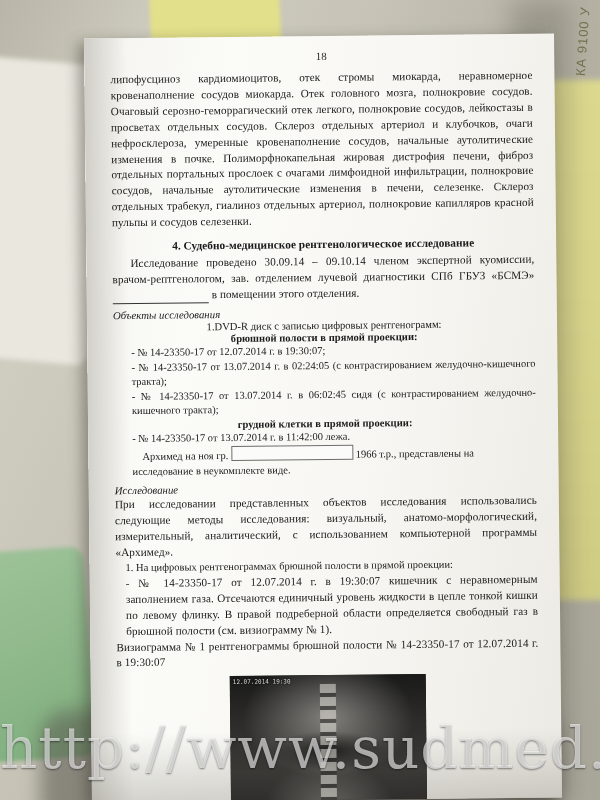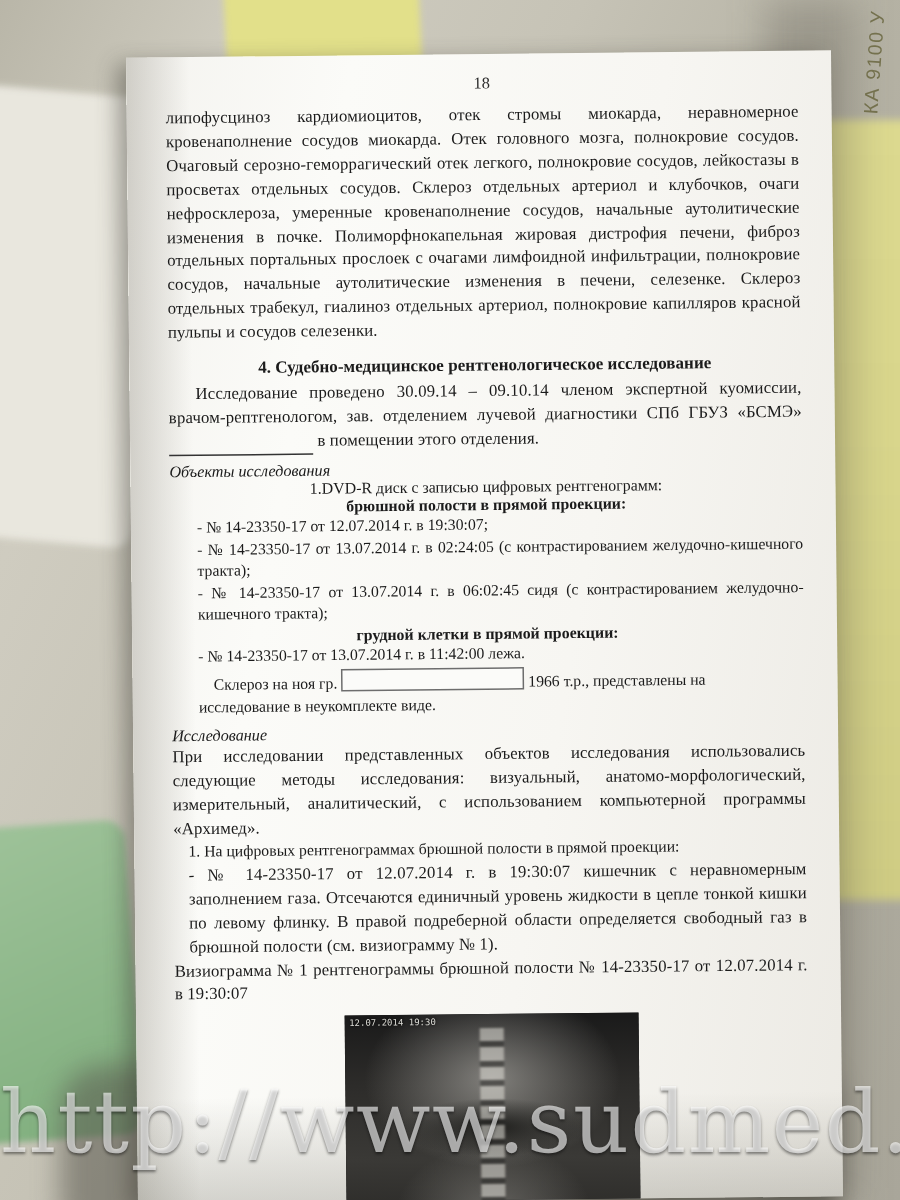--- a/index.html
+++ b/index.html
@@ -276,21 +276,21 @@
 
       <div class="center-bold-line">брюшной полости в прямой проекции:</div>
       <div class="list-line">- № 14-23350-17 от 12.07.2014 г. в 19:30:07;</div>
       <div class="list-line">- № 14-23350-17 от 13.07.2014 г. в 02:24:05 (с контрастированием желудочно-кишечного тракта);</div>
       <div class="list-line">- № 14-23350-17 от 13.07.2014 г. в 06:02:45 сидя (с контрастированием желудочно-кишечного тракта);</div>
 
       <div class="center-bold-line">грудной клетки в прямой проекции:</div>
       <div class="list-line">- № 14-23350-17 от 13.07.2014 г. в 11:42:00 лежа.</div>
 
       <div class="list-line sub">
-        <span>Склероз на ноя гр.</span>
+        <span>Архимед на ноя гр.</span>
         <span class="blankbox"></span>
         <span>1966 т.р., представлены на</span>
       </div>
       <div class="list-line sub" style="padding-left:18px;">исследование в неукомплекте виде.</div>
 
       <div class="sub-italic">Исследование</div>
 
       <p class="body small">При исследовании представленных объектов исследования использовались следующие методы исследования: визуальный, анатомо-морфологический, измерительный, аналитический, с использованием компьютерной программы «Архимед».</p>
 
       <div class="list-line" style="padding-left:10px;">1. На цифровых рентгенограммах брюшной полости в прямой проекции:</div>

